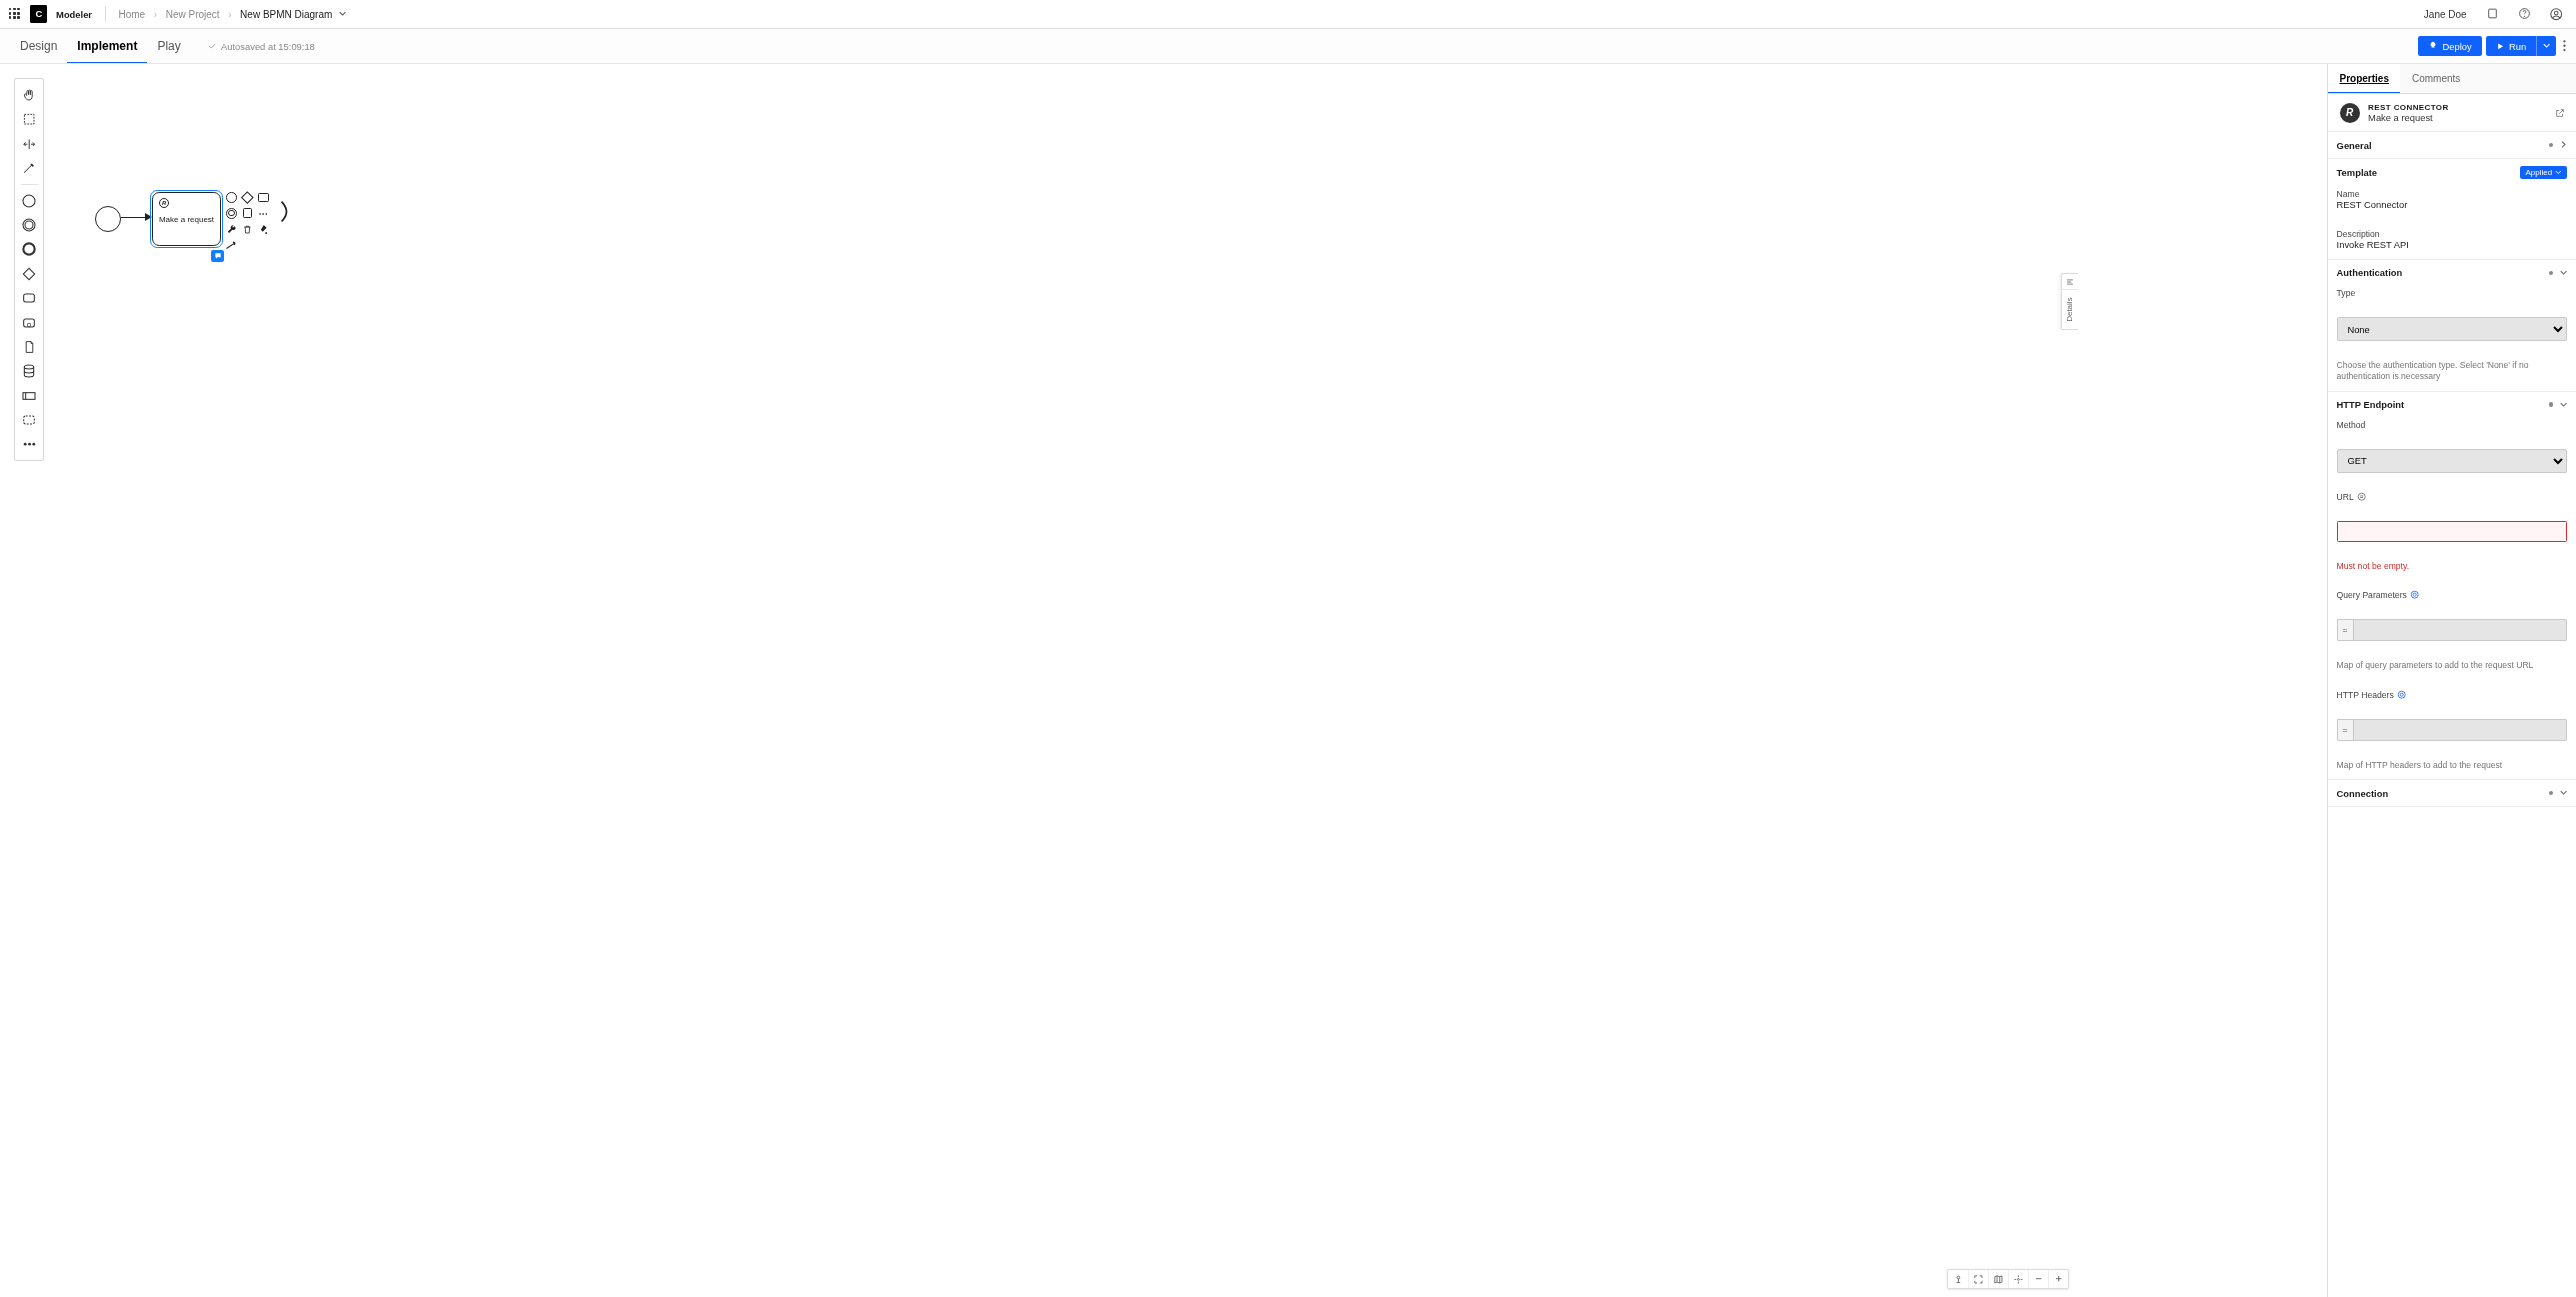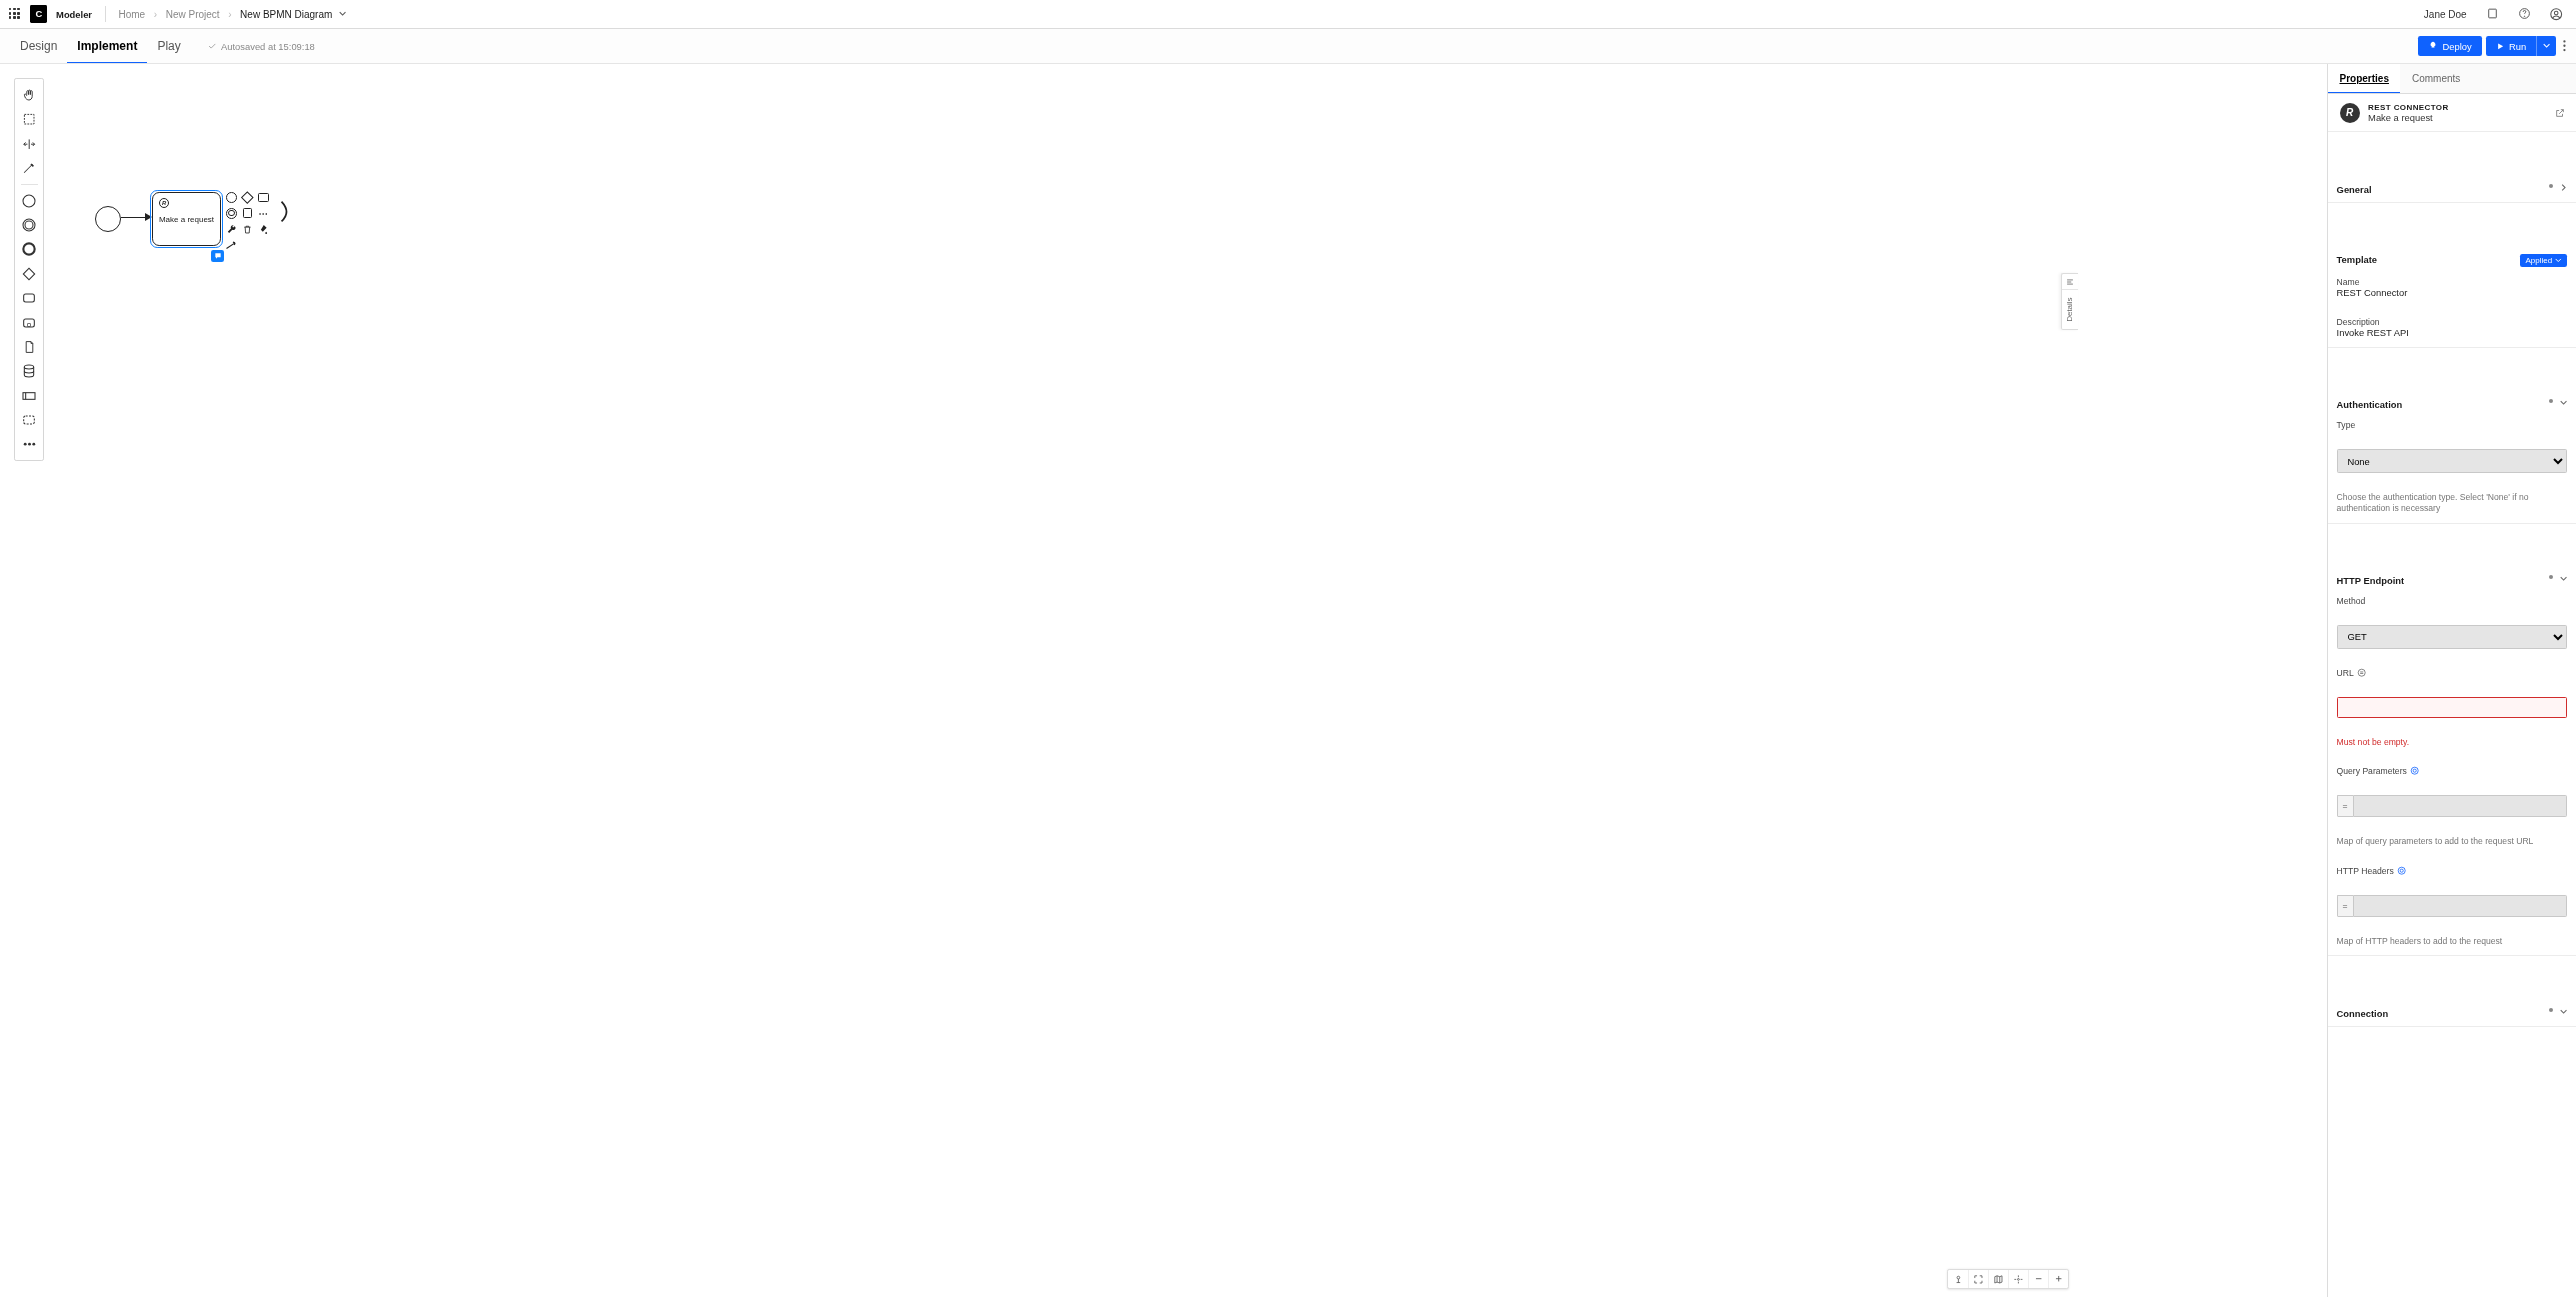--- a/index.html
+++ b/index.html
@@ -73,21 +73,21 @@
 .panel-tabs { display: flex; border-bottom: 0.7px solid #dcdcdc; background: #fafafa; }
 .panel-tab { padding: 8.6px 11.5px; font-size: 10px; color: #666; cursor: pointer; border-bottom: 1.4px solid transparent; }
 .panel-tab.active { color: #000; font-weight: 600; border-bottom: 1.4px solid #0f62fe; background: #fff; text-decoration: underline; }
 .panel-header { display: flex; align-items: center; gap: 8.6px; padding: 8.6px 11.5px; border-bottom: 0.7px solid #ececec; }
 .ph-icon { width: 20px; height: 20px; border-radius: 50%; background: #333; color: #fff; display: flex; align-items: center; justify-content: center; font-style: italic; font-weight: bold; font-size: 10px; }
 .ph-text .ph-title { font-size: 8px; font-weight: 700; letter-spacing: 0.4px; }
 .ph-text .ph-sub { font-size: 9.4px; color: #333; }
 .ph-open { margin-left: auto; color: #666; cursor: pointer; }
 
 .section { border-bottom: 0.7px solid #ececec; }
-.sec-head { display: flex; padding: 7.2px 8.6px; font-weight: 600; font-size: 9.4px; cursor: pointer; margin-top: 44px; }
+.sec-head { display: flex; align-items: center; padding: 7.2px 8.6px; font-weight: 600; font-size: 9.4px; cursor: pointer; }
 .sec-head .dot { width: 4.3px; height: 4.3px; border-radius: 50%; background: #888; margin-left: auto; }
 .sec-head .chev { margin-left: 7.2px; color: #666; }
 .sec-body { padding: 2.9px 8.6px 8.6px; display: flex; flex-direction: column; gap: 19px; justify-content: space-between; }
 .badge-applied { margin-left: auto; background: #0f62fe; color: #fff; font-size: 8px; padding: 2.2px 5.8px; border-radius: 2.2px; display: flex; align-items: center; gap: 2.9px; font-weight: 500;}
 .field-label { font-size: 8.6px; color: #444; display: flex; align-items: center; gap: 2.9px; }
 .field-value { font-size: 9.4px; color: #222; }
 .hint { font-size: 8.6px; color: #767676; line-height: 1.3; }
 .error-text { font-size: 8.6px; color: #d12b2b; }
 select.input, input.input { width: 100%; border: 0.7px solid #c8c8c8; border-radius: 1.4px; padding: 4.3px 5.8px; font-size: 9.4px; background: #e5e5e5; }
 input.input.error { border-color: #d12b2b; background: #fff5f5; }

